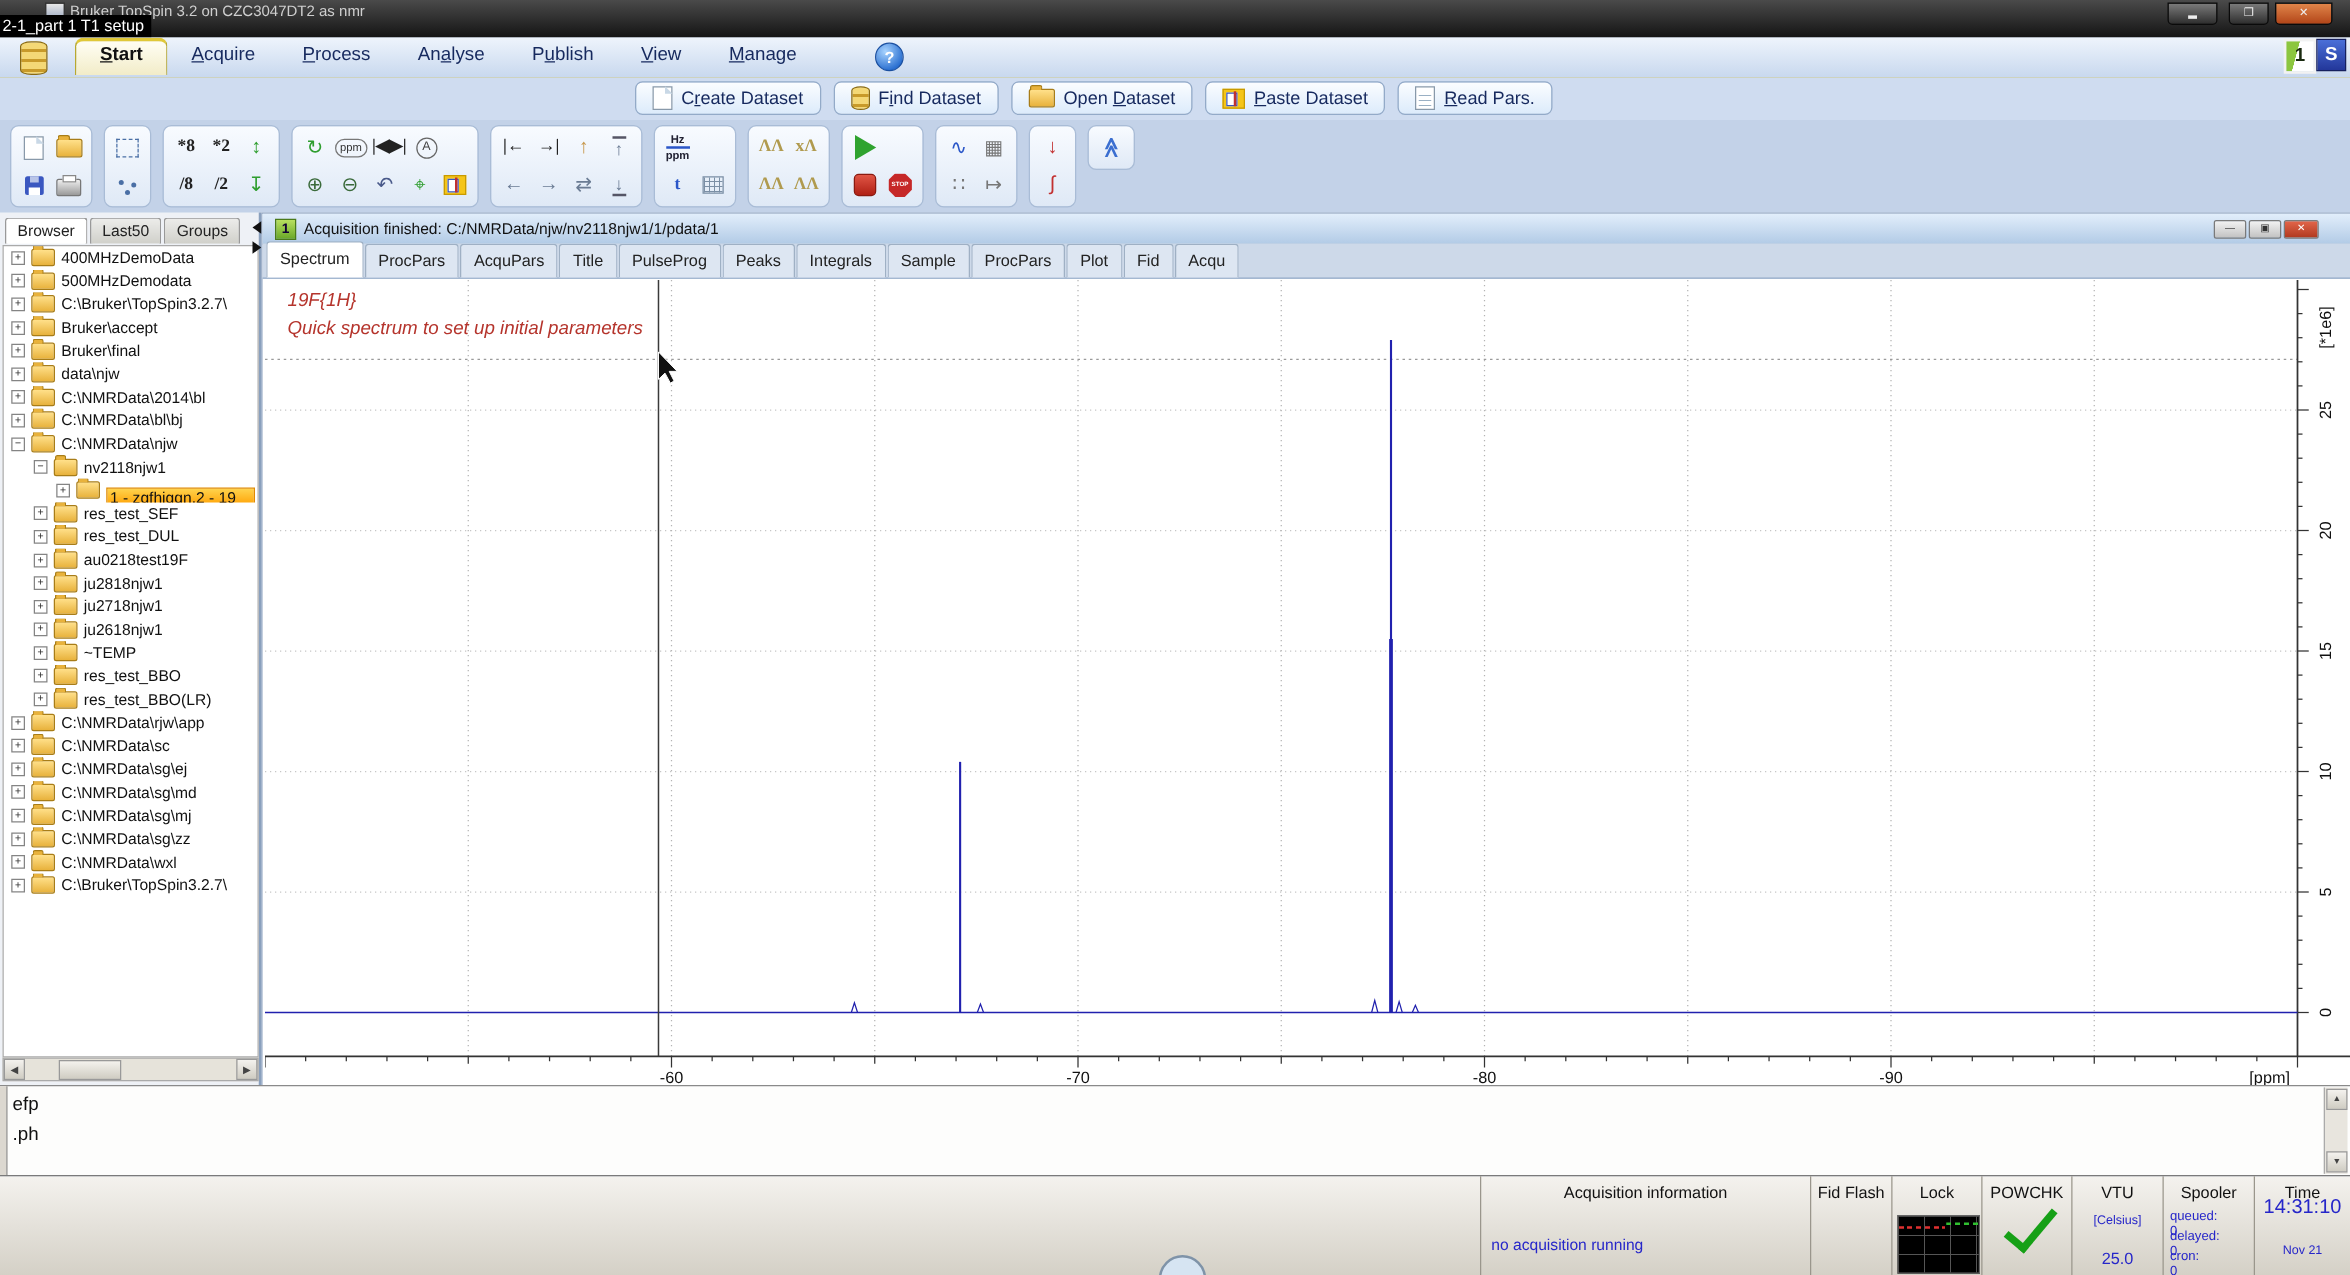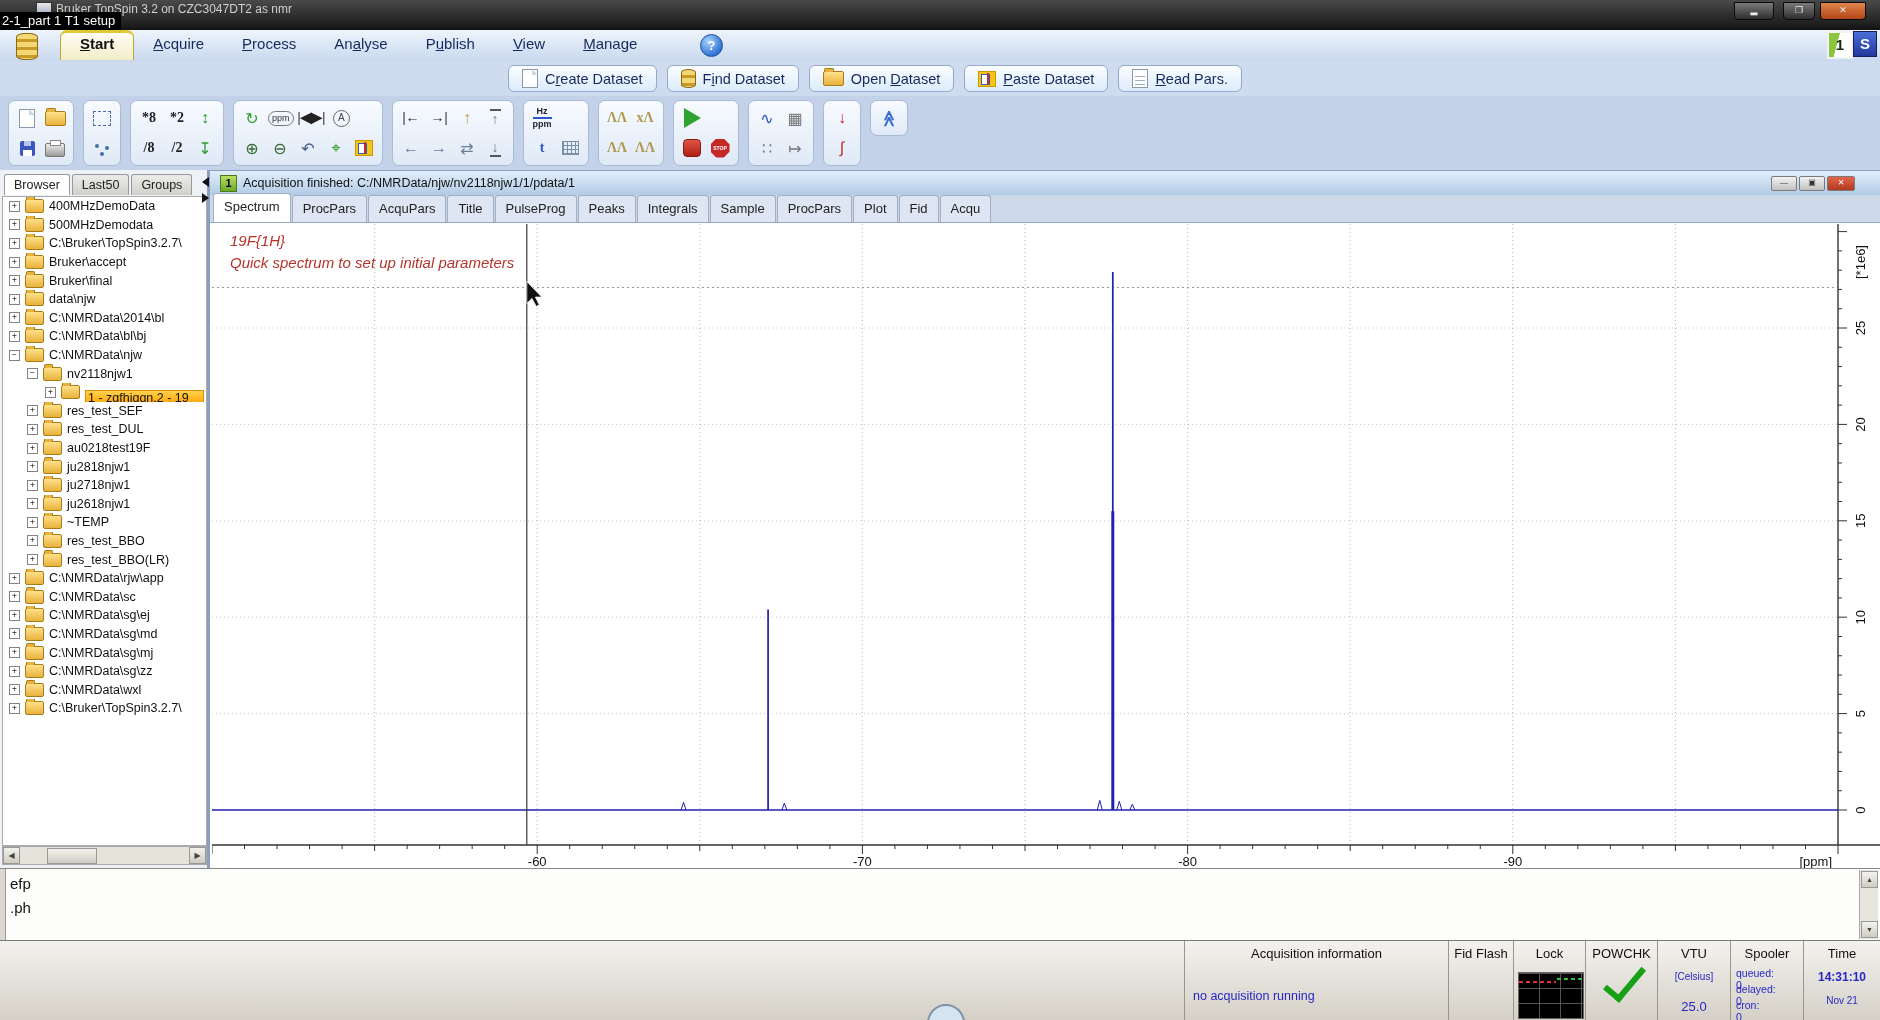--- a/index.html
+++ b/index.html
@@ -779,19 +779,19 @@
           <span>delayed:</span>
           <span>0</span>
         </div>
       <div class="sprow sblue" style="top:58px;">
           <span>cron:</span>
           <span>0</span>
         </div>
     </div>
     <div class="scol" style="left:1803px;width:77px;">
       <div class="shead">Time</div>
-      <div class="shead sblue" style="top:29px;font-size:12px;font-weight:bold;">14:31:10</div>
+      <div class="shead sblue" style="top:16px;font-size:16px;">14:31:10</div>
       <div class="shead sblue" style="top:54px;font-size:10px;">Nov 21</div>
     </div>
   </div>
   <div class="halfcircle"></div>
 
 </div>
 
 </body></html>

